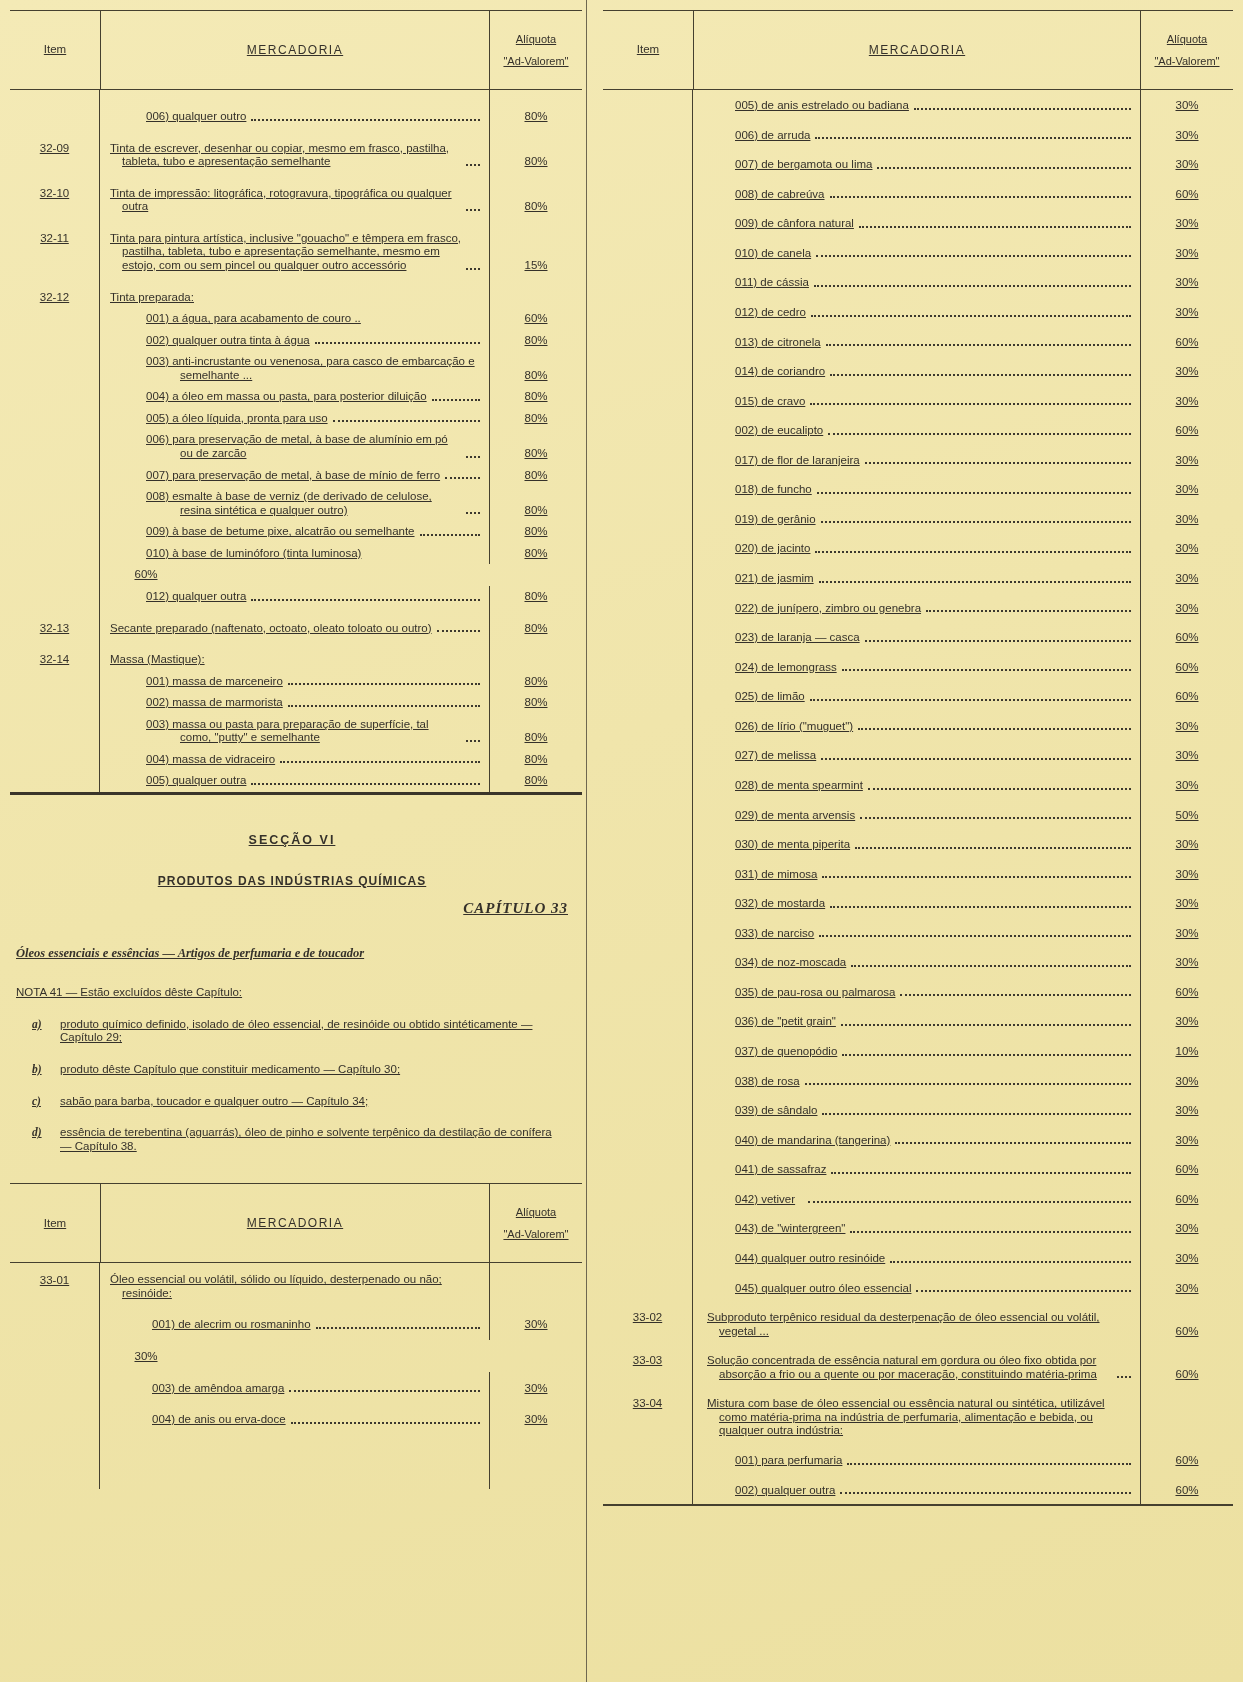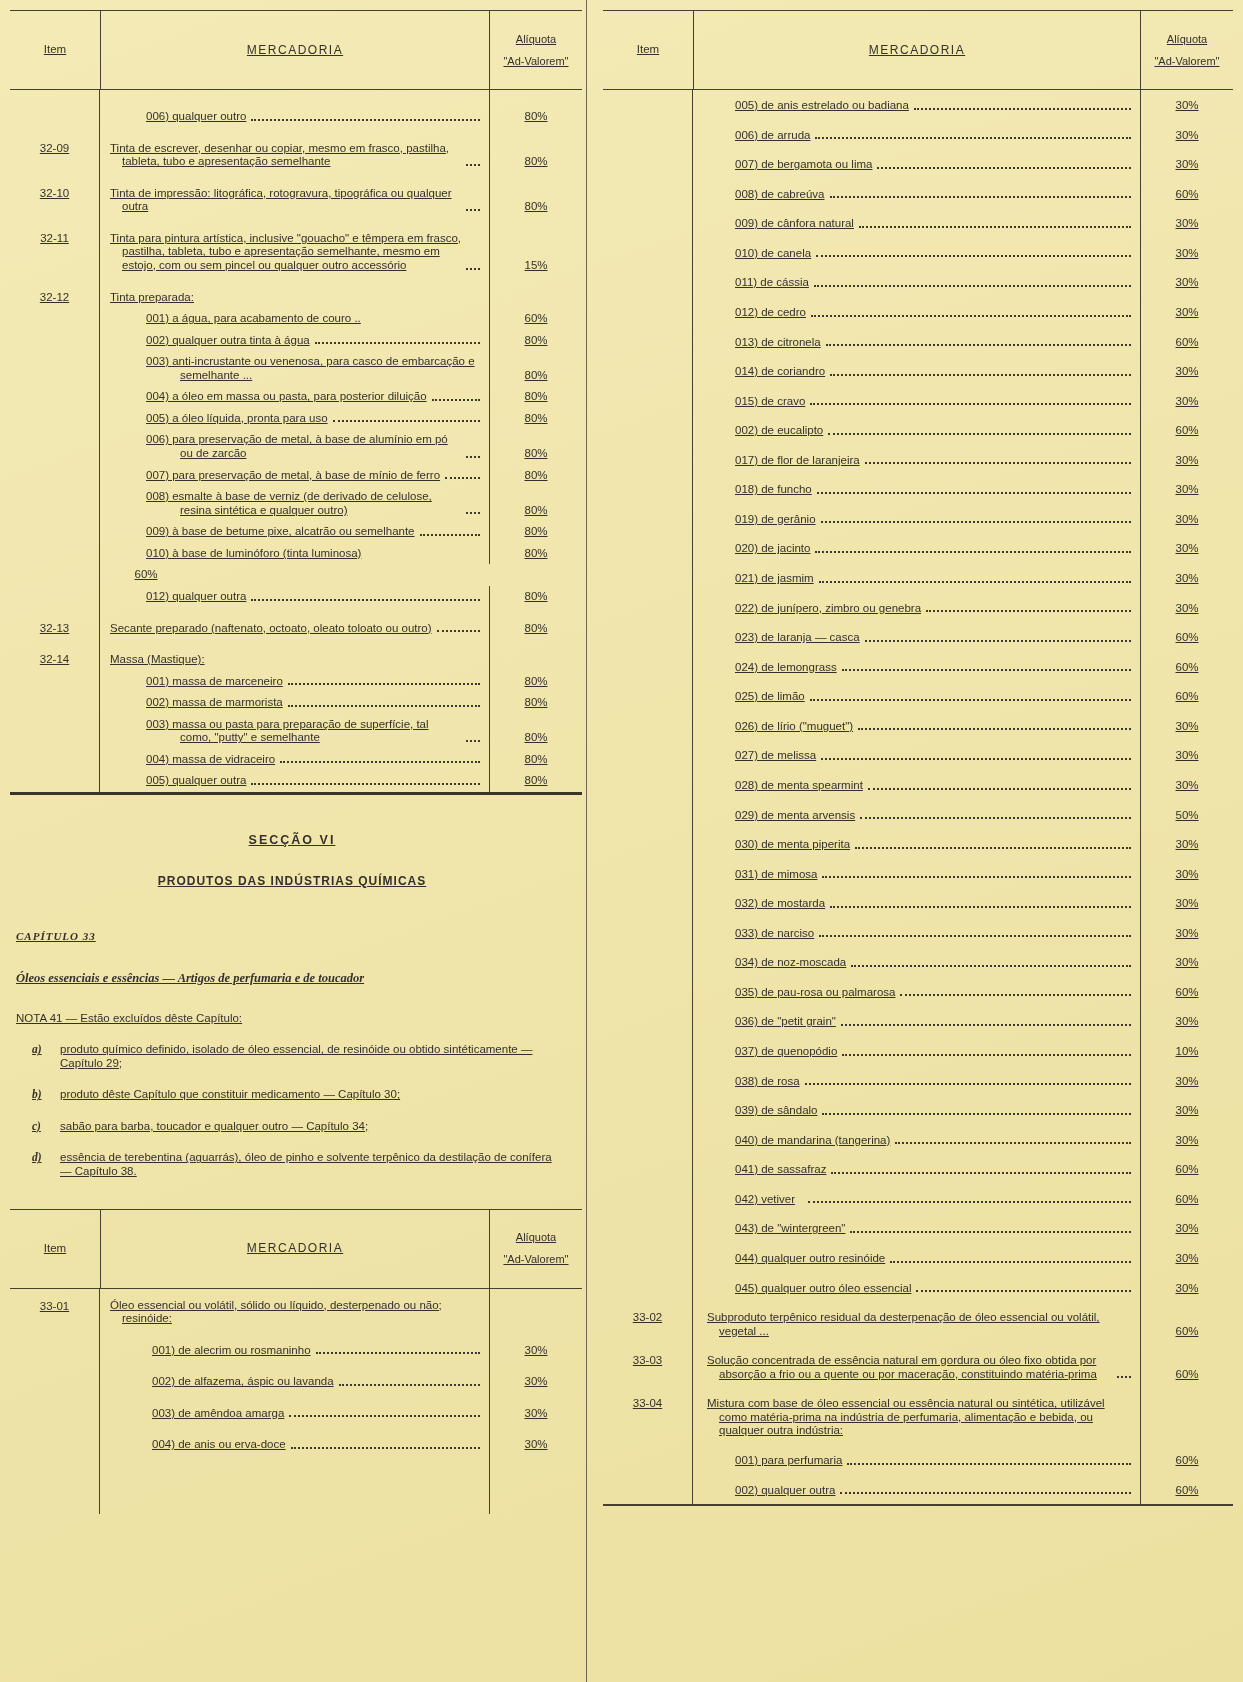--- a/index.html
+++ b/index.html
@@ -48,22 +48,22 @@
   .t2 .c-merc{padding:10px 6px 8px 10px;}
   .t2 .c-item{padding-top:11px;}
   .t2 .c-aliq{padding:10px 0 8px;}
   .t2 .sub .c-merc{padding-left:52px;}
   .t2 .trow:last-child .c-item,.t2 .trow:last-child .c-merc,.t2 .trow:last-child .c-aliq{padding-bottom:62px;}
 
   
   .section-block{padding:6px 14px 0 6px;}
   .sec-title{text-align:center;font-weight:bold;letter-spacing:2px;margin:32px 0 0;font-size:12.5px;}
   .sec-sub{text-align:center;font-weight:bold;letter-spacing:1px;margin:26px 0 0;font-size:12px;}
-  .cap-title{text-align:left;font-weight:bold;font-style:italic;letter-spacing:1px;margin:42px 0 0;
-             font-size:11px;font-family:"Liberation Serif", serif;}
+  .cap-title{text-align:right;font-weight:bold;font-style:italic;letter-spacing:1px;margin:12px 0 0;
+             font-size:15px;font-family:"Liberation Serif", serif;}
   .chapter-line{font-style:italic;font-weight:bold;margin:28px 0 0;font-size:12.5px;font-family:"Liberation Serif", serif;}
   .nota{margin:26px 0 0;font-size:11.5px;}
   .excl{display:flex;margin:18px 0 0 16px;}
   .excl .letter{font-style:italic;font-weight:bold;width:28px;flex:none;font-family:"Liberation Serif", serif;}
   .excl .etext{flex:1;padding-right:8px;}
 </style>
 </head>
 <body>
 
 <div class="page">
@@ -311,24 +311,20 @@
           <div class="trow sub">
             <div class="c-item"></div>
             <div class="c-merc">
               <span class="desc">001) de alecrim ou rosmaninho</span>
               <span class="leader"></span>
             </div>
             <div class="c-aliq">30%</div>
           </div>
           <div class="trow sub">
             <div class="c-item"></div>
-            <div class="c-merc">
-              <span class="desc">002) de alfazema, áspic ou lavanda</span>
-              <span class="leader"></span>
-            </div>
             <div class="c-aliq">30%</div>
           </div>
           <div class="trow sub">
             <div class="c-item"></div>
             <div class="c-merc">
               <span class="desc">003) de amêndoa amarga</span>
               <span class="leader"></span>
             </div>
             <div class="c-aliq">30%</div>
           </div>

